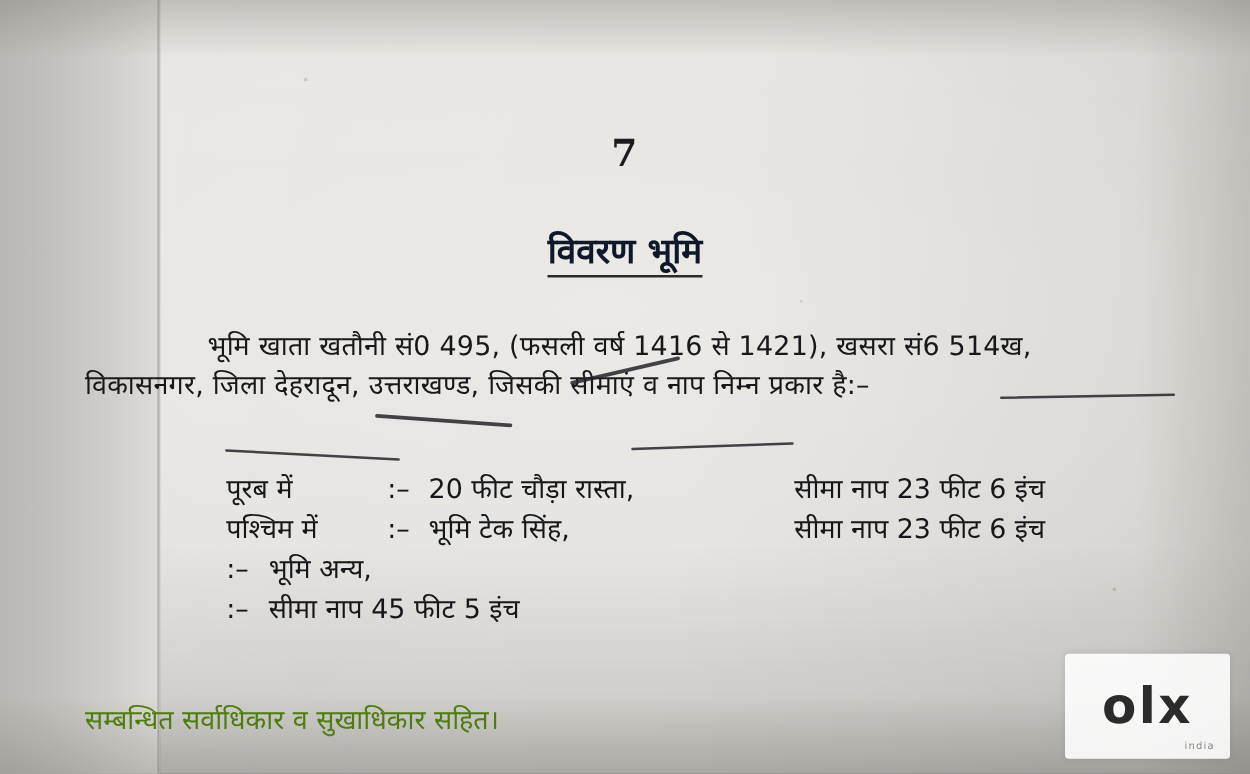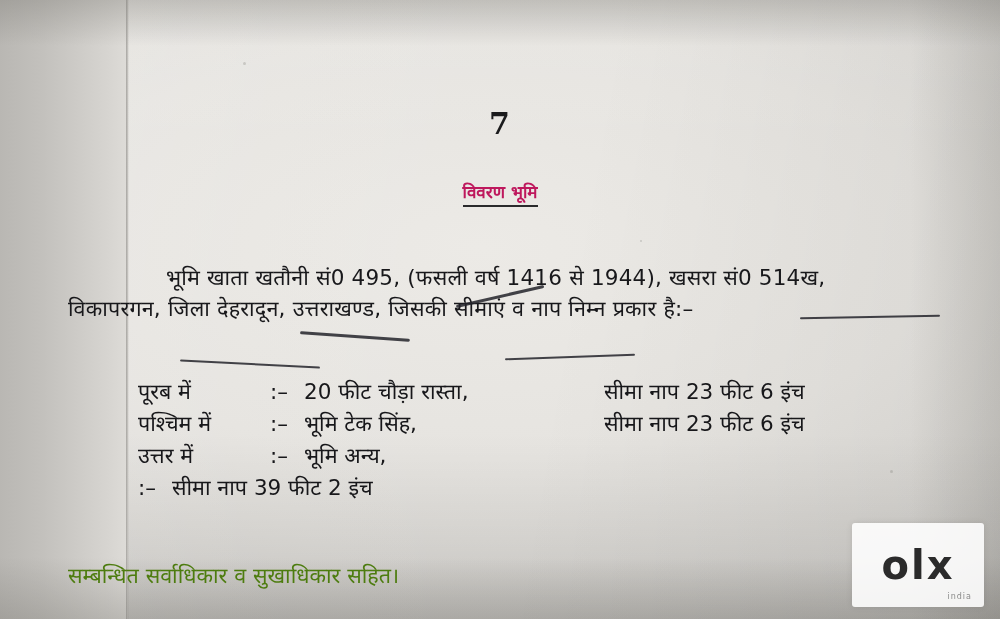--- a/index.html
+++ b/index.html
@@ -88,23 +88,23 @@
     font-weight: 700;
     letter-spacing: 1px;
     color: #1b1b1d;
   }
   .doc-heading {
     position: absolute;
     left: 0; right: 0;
     top: 180px;
     text-align: center;
     font-family: "DejaVu Sans", sans-serif;
-    font-size: 17px;
+    font-size: 28px;
     font-weight: 600;
-    color: #be185d;
+    color: #0f172a;
   }
   .doc-heading span {
     display: inline-block;
     border-bottom: 2px solid #2a2a2c;
     padding-bottom: 2px;
   }
 
   .body-block {
     position: absolute;
     left: 8px;
@@ -141,20 +141,21 @@
     top: 376px;
     width: 790px;
     font-size: 21.5px;
     line-height: 32px;
     color: #17171a;
   }
   .row {
     display: flex;
     align-items: center;
     height: 32px;
+    margin-left: 43px;
   }
   .c-dir { width: 132px; }
   .c-sep { width: 34px; }
   .c-desc { width: 300px; }
   .c-meas { width: 300px; }
 
   .footer-note {
     position: absolute;
     left: 8px;
     top: 560px;
@@ -218,22 +219,22 @@
 
   <div class="doc">
 
     <div class="page-number">7</div>
 
     <div class="doc-heading">
       <span>विवरण भूमि</span>
     </div>
 
     <div class="body-block">
-      <div class="body-line line-1">भूमि खाता खतौनी सं0 495, (फसली वर्ष 1416 से 1944), खसरा सं0 514ख,</div>
-      <div class="body-line">विकापरगन, जिला देहरादून, उत्तराखण्ड, जिसकी सीमाएं व नाप निम्न प्रकार है:–</div>
+      <div class="body-line line-1">भूमि खाता खतौनी सं0 495, (फसली वर्ष 1416 से 1421), खसरा सं6 514ख,</div>
+      <div class="body-line">विकासनगर, जिला देहरादून, उत्तराखण्ड, जिसकी सीमाएं व नाप निम्न प्रकार है:–</div>
     </div>
 
     <div class="pen pen-strike-1"></div>
     <div class="pen pen-strike-2"></div>
     <div class="pen pen-strike-3"></div>
     <div class="pen pen-strike-4"></div>
     <div class="pen pen-strike-5"></div>
 
     <div class="rows">
       <div class="row">
@@ -242,27 +243,26 @@
         <div class="c-desc">20 फीट चौड़ा रास्ता,</div>
         <div class="c-meas">सीमा नाप 23 फीट 6 इंच</div>
       </div>
       <div class="row">
         <div class="c-dir">पश्चिम में</div>
         <div class="c-sep">:–</div>
         <div class="c-desc">भूमि टेक सिंह,</div>
         <div class="c-meas">सीमा नाप 23 फीट 6 इंच</div>
       </div>
       <div class="row">
-        <div class="c-dir">उत्तर में</div>
         <div class="c-sep">:–</div>
         <div class="c-desc">भूमि अन्य,</div>
       </div>
       <div class="row">
         <div class="c-sep">:–</div>
-        <div class="c-meas">सीमा नाप 39 फीट 2 इंच</div>
+        <div class="c-meas">सीमा नाप 45 फीट 5 इंच</div>
       </div>
     </div>
 
     <div class="footer-note">सम्बन्धित सर्वाधिकार व सुखाधिकार सहित।</div>
   </div>
 
   <div class="watermark">
     <div class="wm-text">olx</div>
     <div class="wm-sub">india</div>
   </div>

